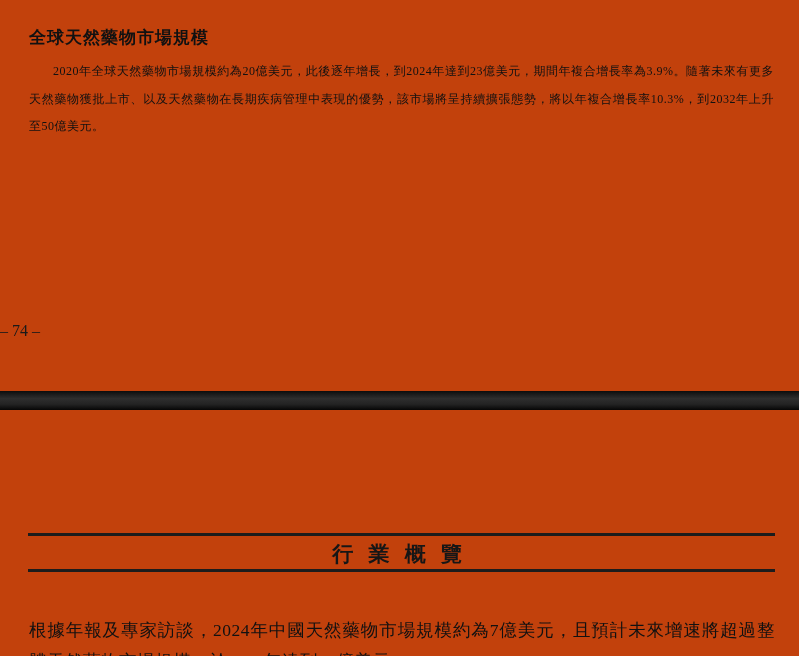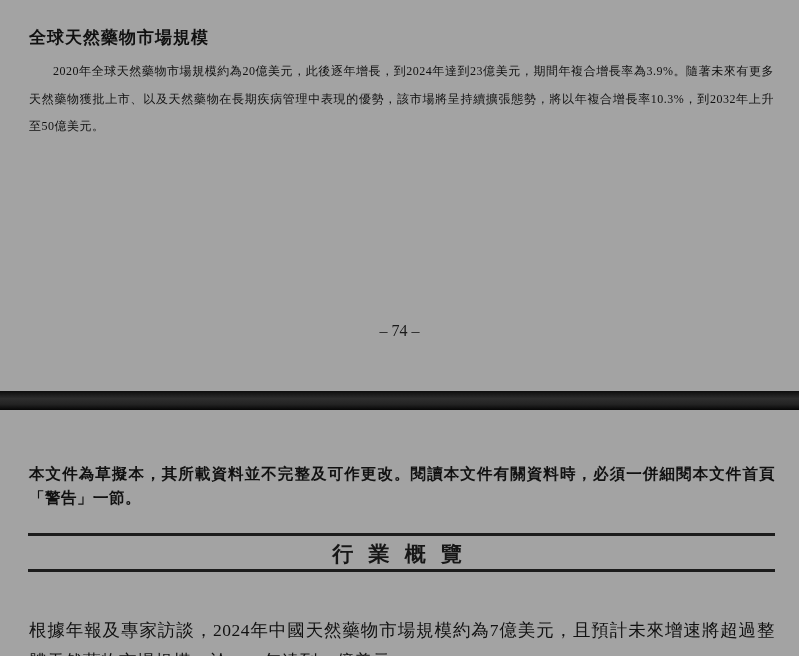--- a/index.html
+++ b/index.html
@@ -4,21 +4,21 @@
 <style>
   html, body {
     margin: 0;
     padding: 0;
     background: #ffffff;
   }
   .doc-page {
     position: relative;
     width: 799px;
     height: 656px;
-    background: #a3a3a3;
+    background: #c2410c;
     color: #111111;
     font-family: "Liberation Serif", "DejaVu Serif", serif;
     overflow: hidden;
   }
   .section-heading-small {
     position: absolute;
     top: 12px;
     left: 29px;
     font-size: 17px;
     font-weight: bold;
@@ -33,21 +33,20 @@
     line-height: 27.5px;
     text-align: justify;
     text-indent: 2em;
     letter-spacing: 0.5px;
   }
   .page-number {
     position: absolute;
     top: 322px;
     left: 0;
     width: 100%;
-    text-align: center;
     font-size: 16px;
     color: #1a1a1a;
   }
   .page-separator-bar {
     position: absolute;
     top: 391px;
     left: 0;
     width: 799px;
     height: 19px;
     background: linear-gradient(180deg, #0d0d0d 0%, #2e2e2e 40%, #232323 70%, #060606 100%);
@@ -100,21 +99,20 @@
 <div class="doc-page">
 
   <h2 class="section-heading-small">全球天然藥物市場規模</h2>
 
   <p class="body-paragraph-1">2020年全球天然藥物市場規模約為20億美元，此後逐年增長，到2024年達到23億美元，期間年複合增長率為3.9%。隨著未來有更多天然藥物獲批上市、以及天然藥物在長期疾病管理中表現的優勢，該市場將呈持續擴張態勢，將以年複合增長率10.3%，到2032年上升至50億美元。</p>
 
   <div class="page-number">– 74 –</div>
 
   <div class="page-separator-bar"></div>
 
-  <p class="draft-warning">本文件為草擬本，其所載資料並不完整及可作更改。閱讀本文件有關資料時，必須一併細閱本文件首頁「警告」一節。</p>
 
   <div class="rule rule-above-title"></div>
 
   <div class="section-title-large">行 業 概 覽</div>
 
   <div class="rule rule-below-title"></div>
 
   <p class="body-paragraph-2">根據年報及專家訪談，2024年中國天然藥物市場規模約為7億美元，且預計未來增速將超過整體天然藥物市場規模，於2032年達到20億美元。</p>
 
 </div>

